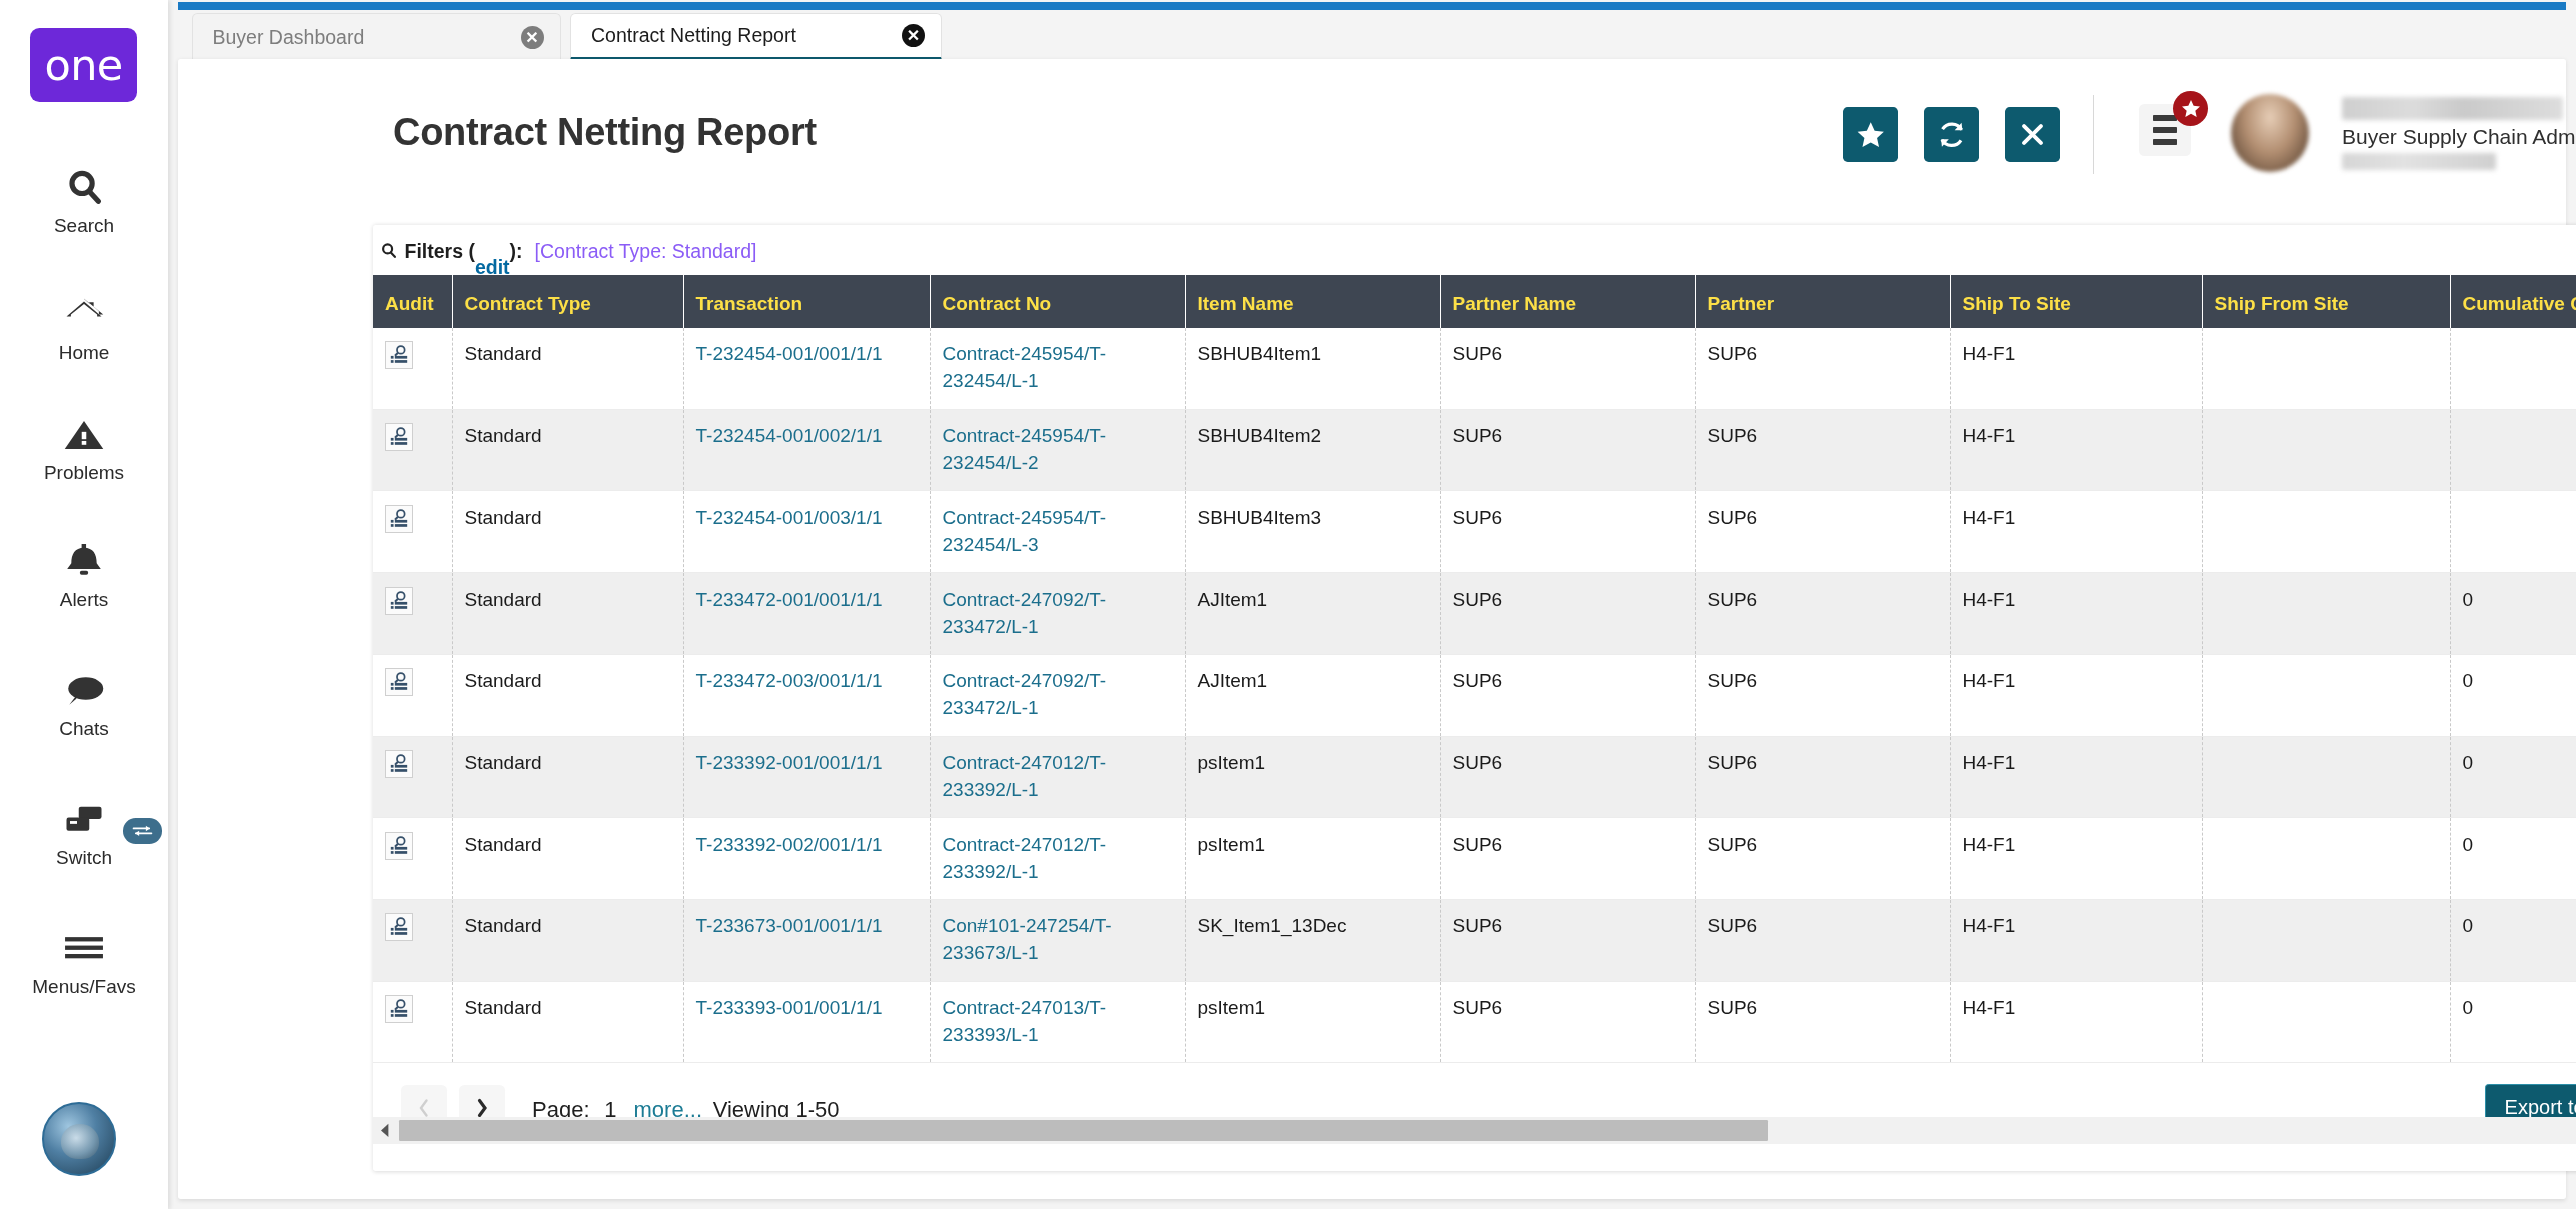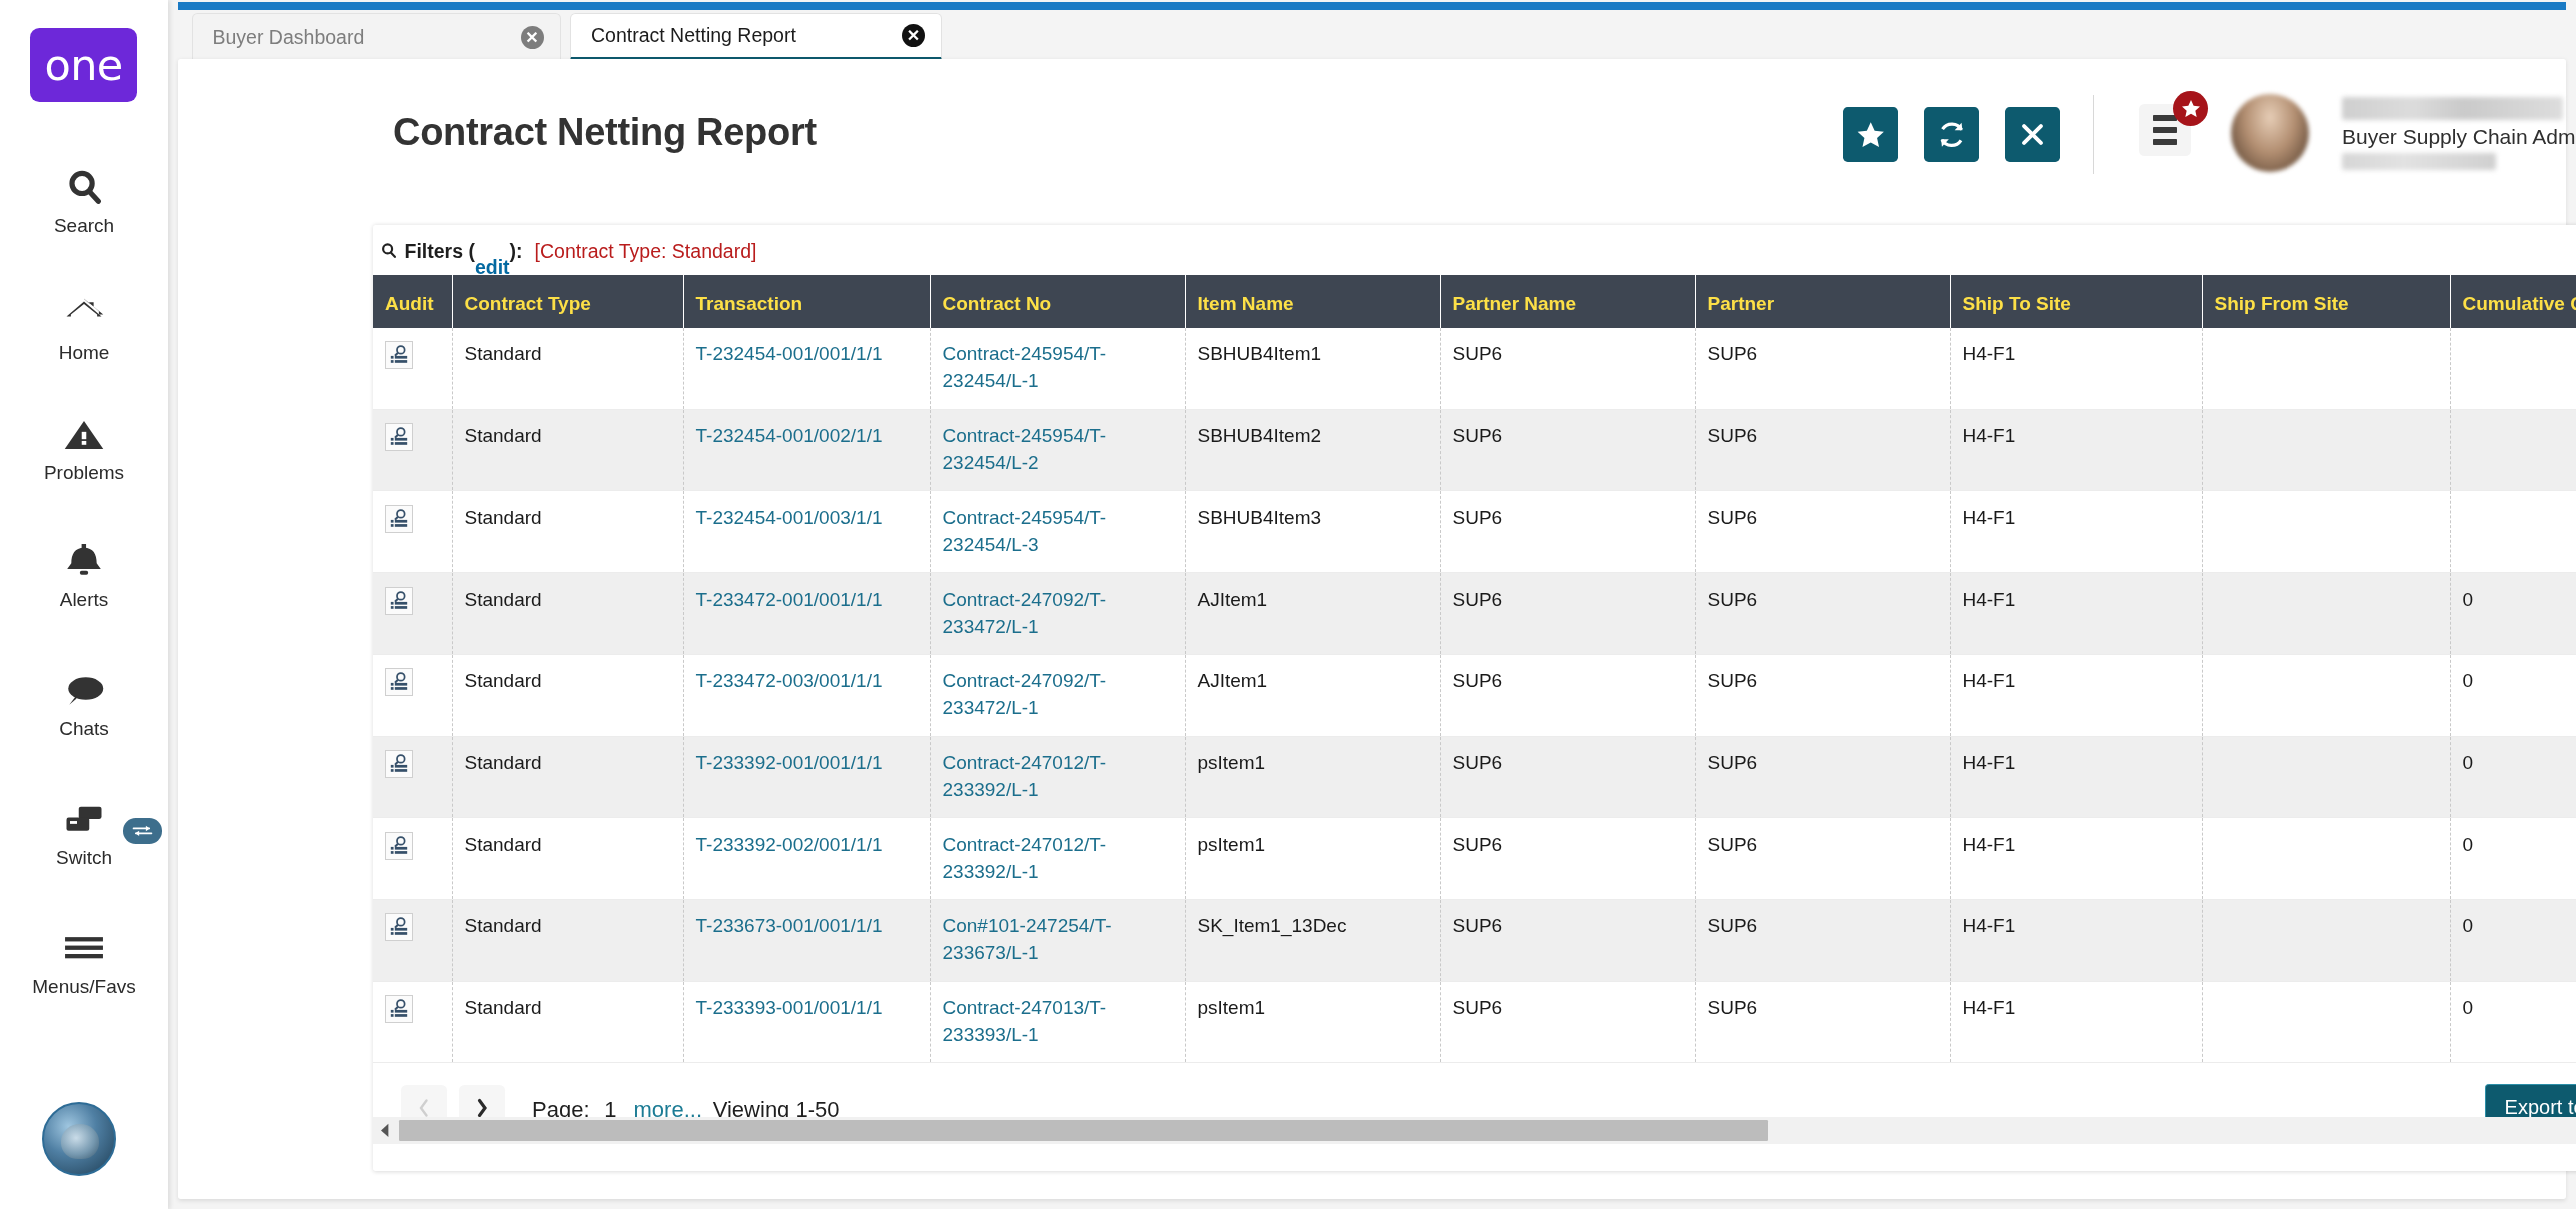--- a/index.html
+++ b/index.html
@@ -160,21 +160,21 @@
   }
 
   #filters-row {
     position: absolute; left: 6.7px; top: 10px; height: 32px;
     display: flex; align-items: center; gap: 0;
     font-size: 19.5px; color: #1e1e1e;
   }
   #filters-icon { margin-right: 7.4px; display:flex; align-items:center; color:#222; }
   #filters-label { font-weight: bold; }
   #filters-edit { color: #0369a1; font-weight: bold; cursor: pointer; margin-top: 32px; }
-  #filters-value { margin-left: 12px; color: #b91c1c; }
+  #filters-value { margin-left: 12px; color: #8b5cf6; }
 
   
   #grid-wrap {
     position: absolute; left: 0; top: 50px;
     width: 2281px; height: 822px;
     overflow: hidden;
   }
   table.grid { border-collapse: collapse; table-layout: fixed; width: 2294px; }
   table.grid th {
     background: #3e4652; color: #fde047;

